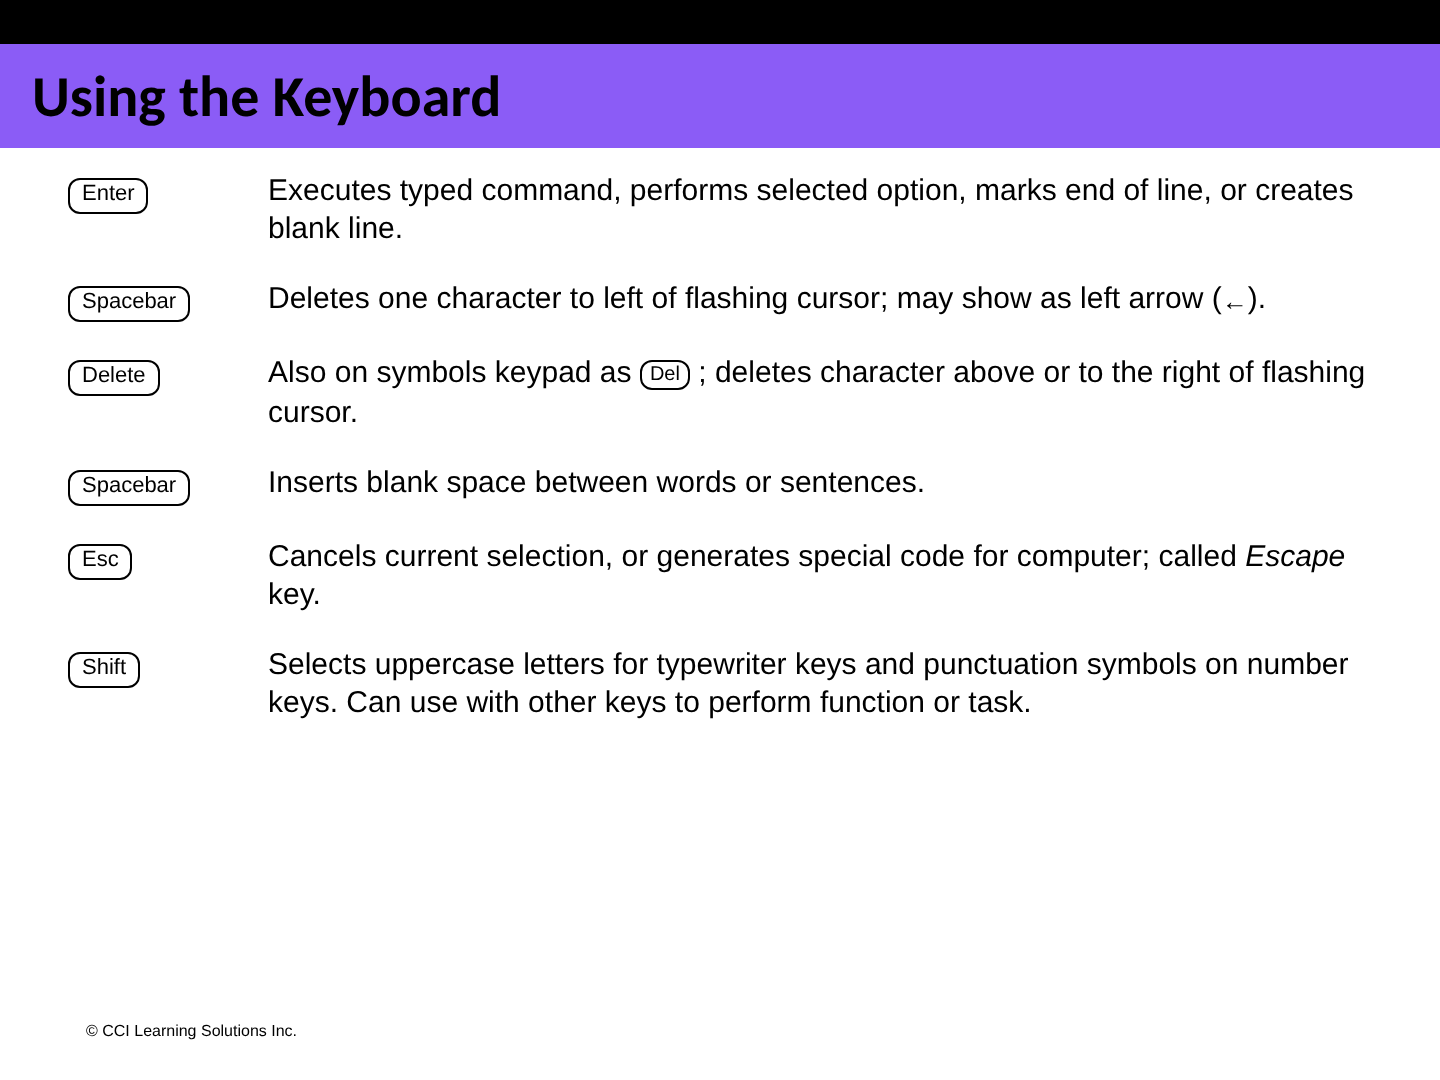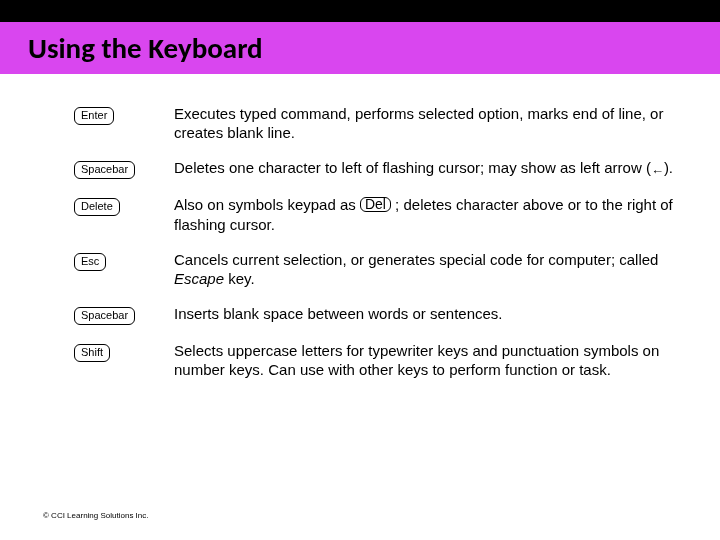--- a/index.html
+++ b/index.html
@@ -10,36 +10,35 @@
     font-family: Arial, Helvetica, sans-serif;
     color: #000;
     position: relative;
   }
   .black-strip {
     background: #000;
     height: 22px;
     width: 100%;
   }
   .title-bar {
-    background: #d946ef;
+    background: #8b5cf6;
     height: 52px;
     width: 100%;
     display: flex;
     align-items: center;
-    padding-left: 28px;
+    padding-left: 16px;
   }
   .title-bar h1 {
     color: #000;
     font-size: 29px;
     font-weight: bold;
     font-family: "Segoe UI", Calibri, Arial, sans-serif;
   }
   .content {
-    padding: 24px 28px 0 28px;
-    margin-left: 40px;
+    padding: 6px 28px 0 28px;
   }
   table.keys {
     width: 100%;
     border-collapse: collapse;
   }
   table.keys td {
     padding: 6px 6px 10px 6px;
     vertical-align: top;
     font-size: 15px;
     line-height: 1.28;
@@ -57,21 +56,21 @@
     line-height: 15px;
     background: #fff;
     font-family: Arial, sans-serif;
   }
   .keycap.wide {
     min-width: 60px;
     text-align: center;
   }
   .keycap.small {
     padding: 0px 4px;
-    font-size: 14px;
+    font-size: 10px;
     line-height: 13px;
   }
   .inline-key {
     vertical-align: 1px;
   }
   em.ital { font-style: italic; }
   .footer {
     position: absolute;
     bottom: 20px;
     left: 43px;
@@ -116,32 +115,32 @@
       <td class="key-col">
         <span class="keycap">Delete</span>
       </td>
       <td>
         <span>Also on symbols keypad as </span><span class="keycap small inline-key">Del</span><span> ; deletes character above or to the right of flashing cursor.</span>
       </td>
     </tr>
 
     <tr>
       <td class="key-col">
+        <span class="keycap wide">Spacebar</span>
+      </td>
+      <td>Inserts blank space between words or sentences.</td>
+    </tr>
+
+    <tr>
+      <td class="key-col">
         <span class="keycap">Esc</span>
       </td>
       <td>
         <span>Cancels current selection, or generates special code for computer; called </span><em class="ital">Escape</em><span> key.</span>
       </td>
-    </tr>
-
-    <tr>
-      <td class="key-col">
-        <span class="keycap wide">Spacebar</span>
-      </td>
-      <td>Inserts blank space between words or sentences.</td>
     </tr>
 
 
     <tr>
       <td class="key-col">
         <span class="keycap">Shift</span>
       </td>
       <td>Selects uppercase letters for typewriter keys and punctuation symbols on number keys. Can use with other keys to perform function or task.</td>
     </tr>
 

